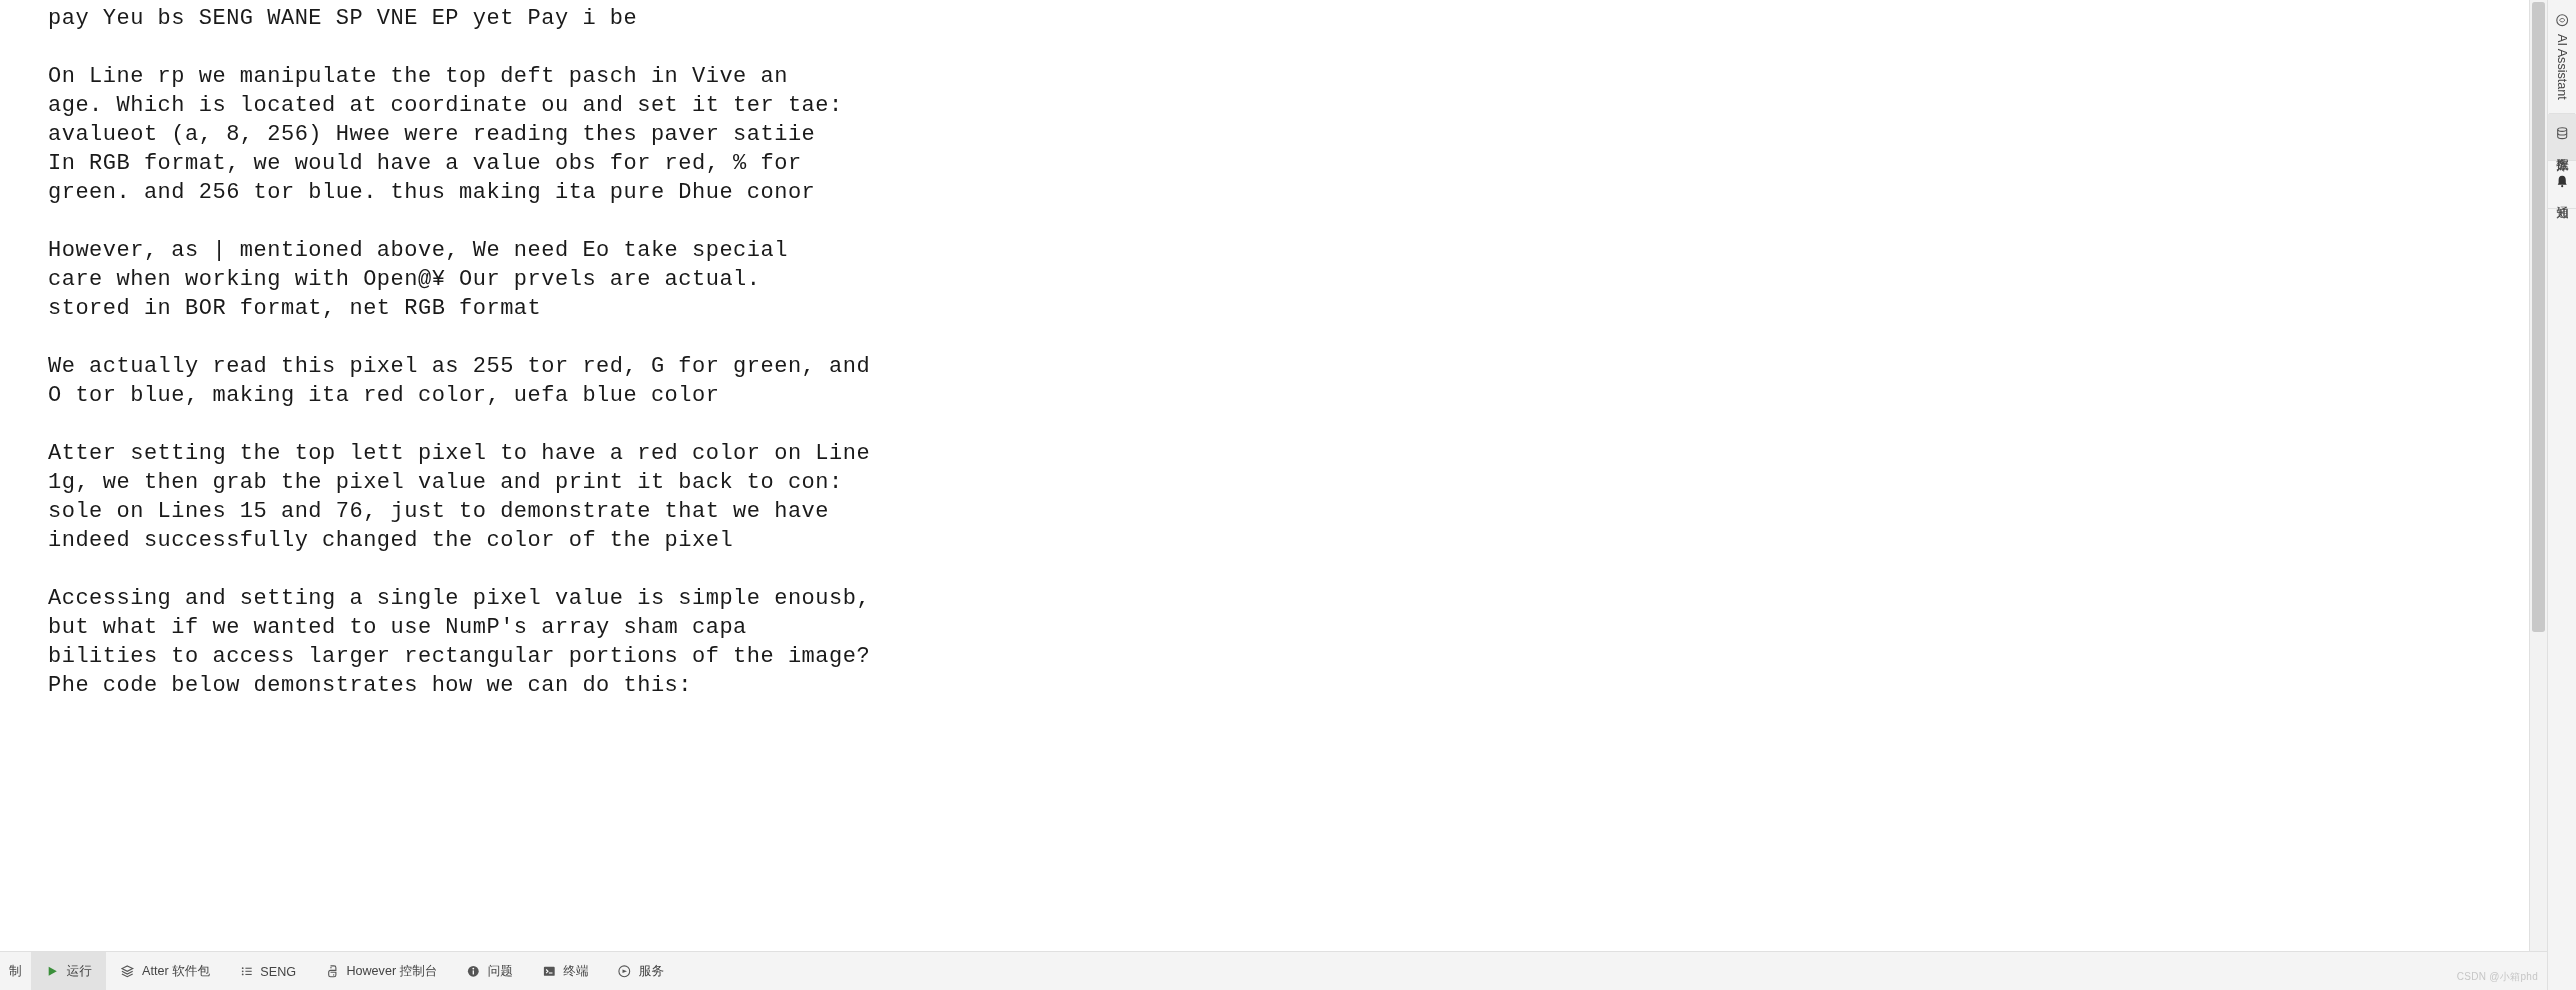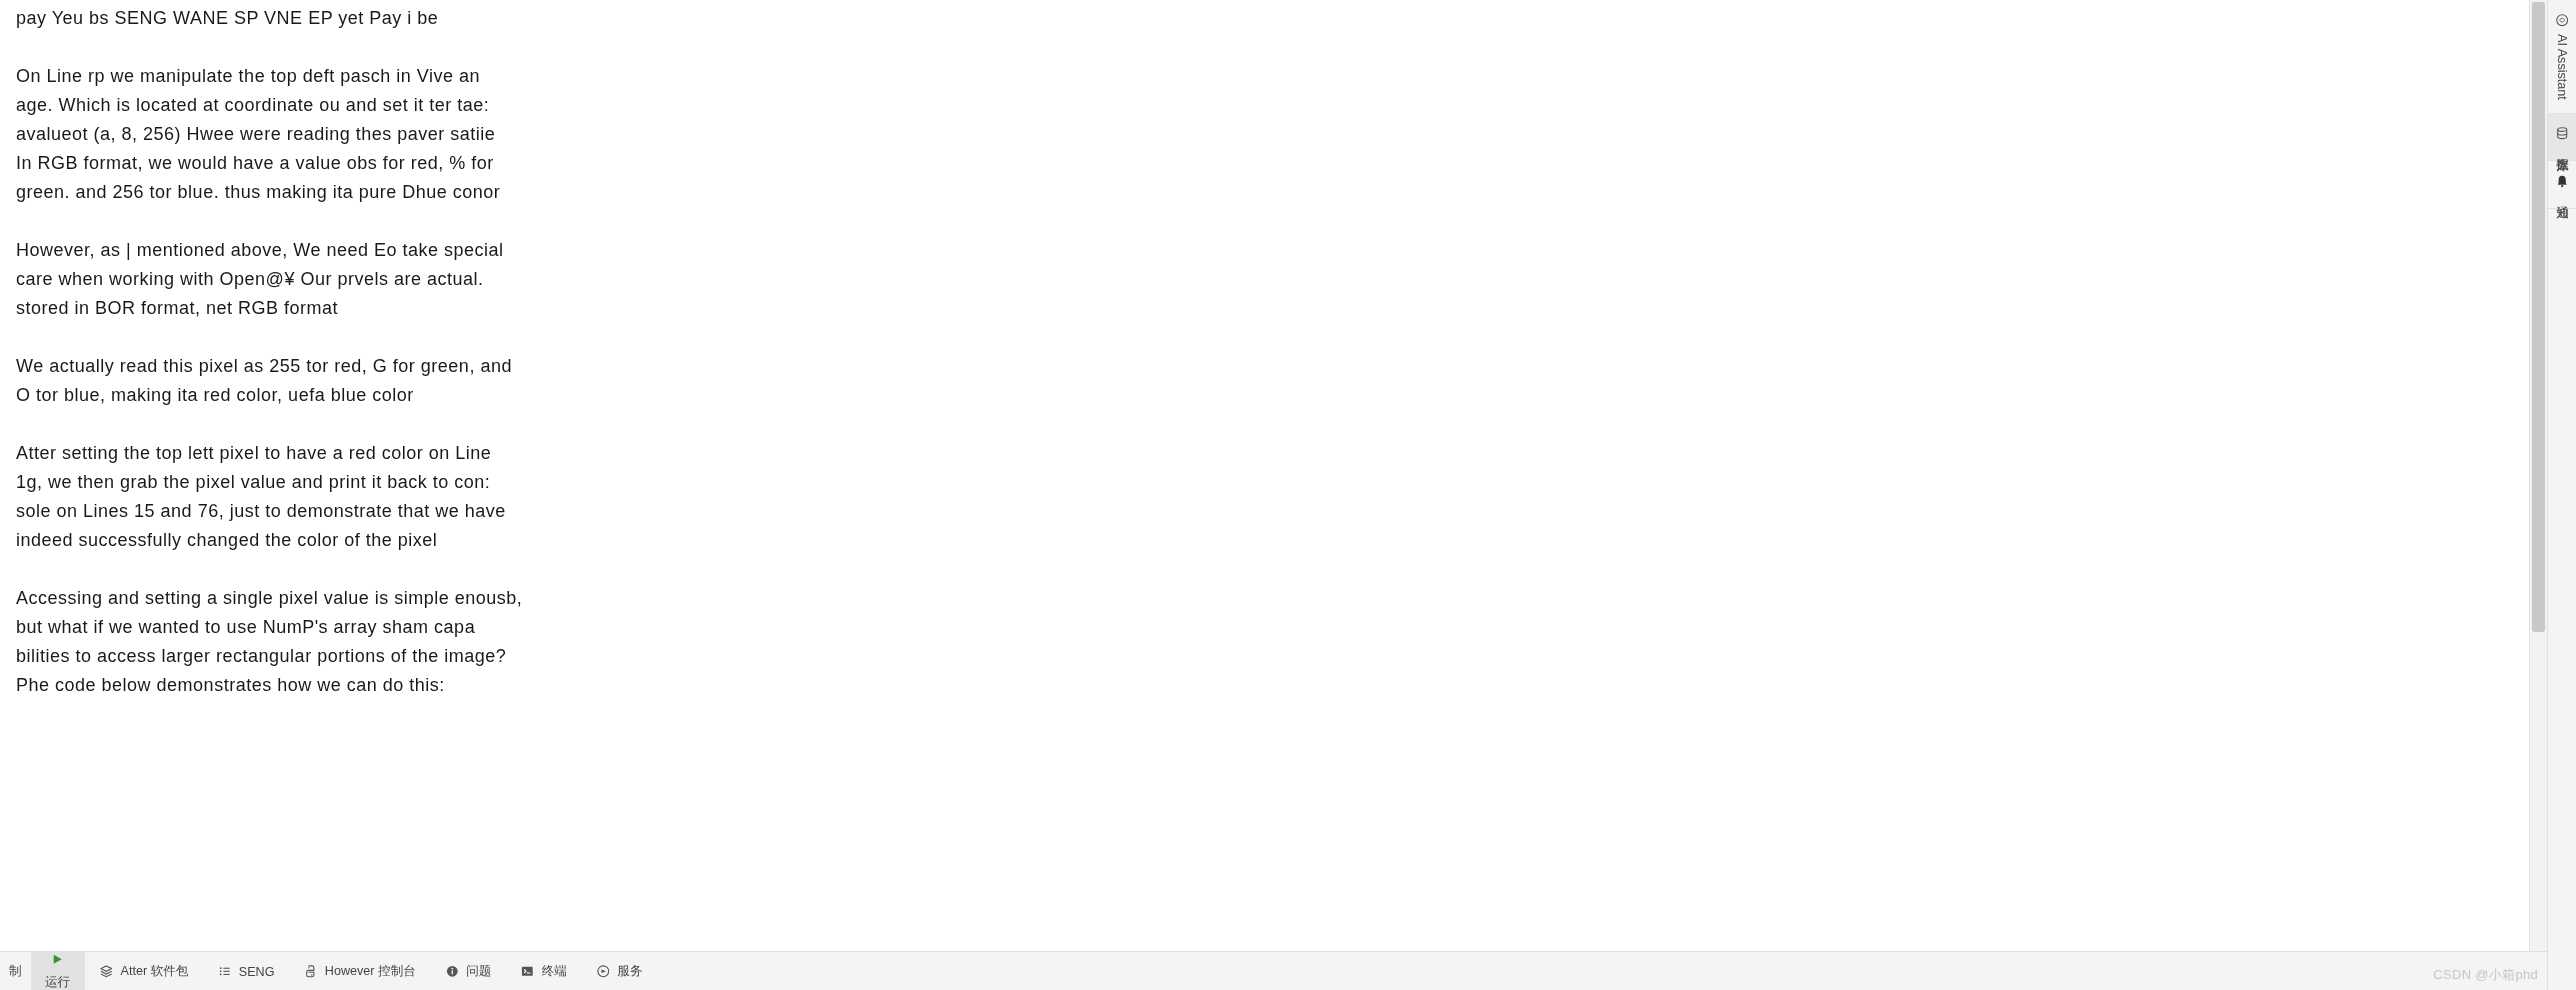--- a/index.html
+++ b/index.html
@@ -14,26 +14,27 @@
 .editor-area {
   position: absolute;
   top: 0;
   left: 0;
   right: 29px;
   bottom: 40px;
   overflow: hidden;
 }
 .editor-content {
   padding: 3.6px 16px;
-  font-family: Liberation Sans, sans-serif;
-  font-size: 18px;
+  font-family: Liberation Mono, monospace;
+  font-size: 22px;
   line-height: 29px;
   color: #1a1a1a;
   white-space: pre;
   letter-spacing: 0.5px;
+  margin-left: 32px;
 }
 .scrollbar-vertical {
   position: absolute;
   top: 0;
   right: 29px;
   width: 18px;
   bottom: 40px;
   background: #f2f2f2;
   border-left: 0.9px solid #e0e0e0;
 }
@@ -106,35 +107,34 @@
   padding: 0 14.4px;
   font-size: 12.6px;
   color: #444;
   cursor: pointer;
 }
 .bottom-item.first {
   padding: 0 9px;
 }
 .bottom-item.active {
   background: #e2e2e2;
-  flex-direction: column;
 }
 .bb-icon {
   width: 14.4px;
   height: 14.4px;
   display: inline-flex;
   align-items: center;
   justify-content: center;
   color: #5a5a5a;
 }
 .watermark {
   position: absolute;
   right: 38px;
   bottom: 7.2px;
-  font-size: 13px;
+  font-size: 10px;
   color: #c6c6c6;
   letter-spacing: 0.3px;
   margin-left: 39px;
 }
 </style>
 </head>
 <body>
 
 <div class="editor-area">
   <div class="editor-content" id="editor-content">pay Yeu bs SENG WANE SP VNE EP yet Pay i be

